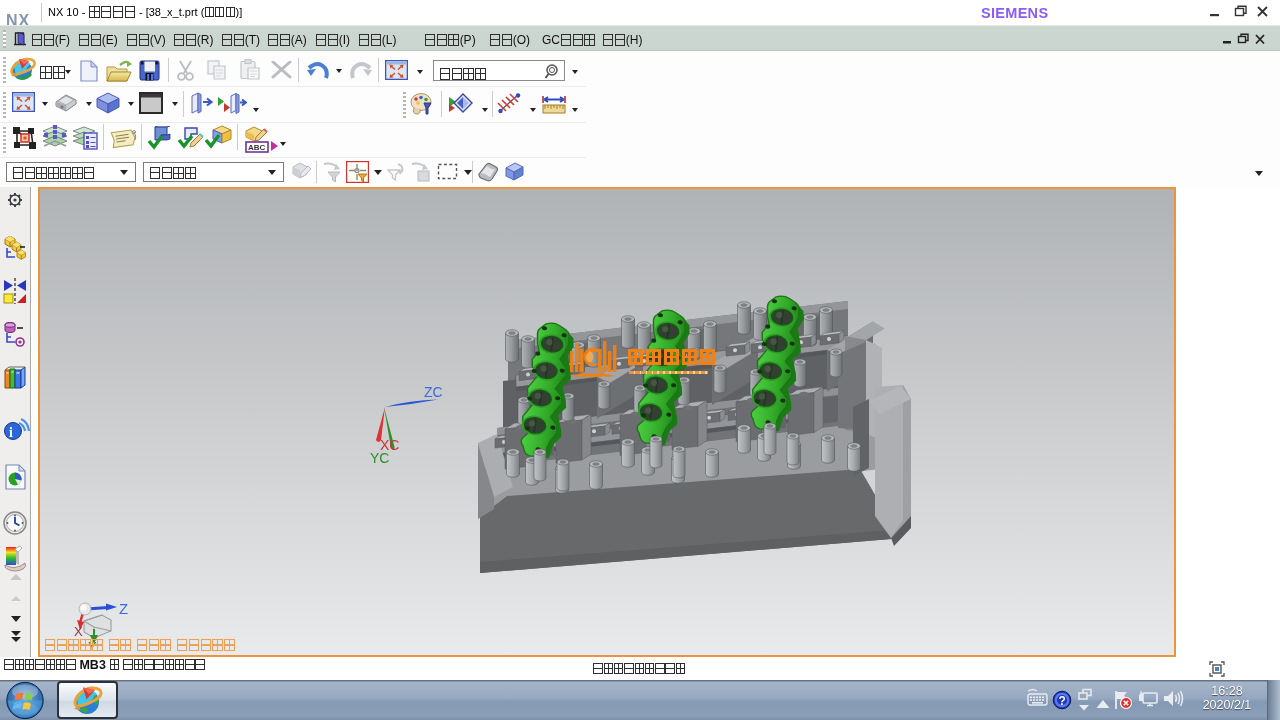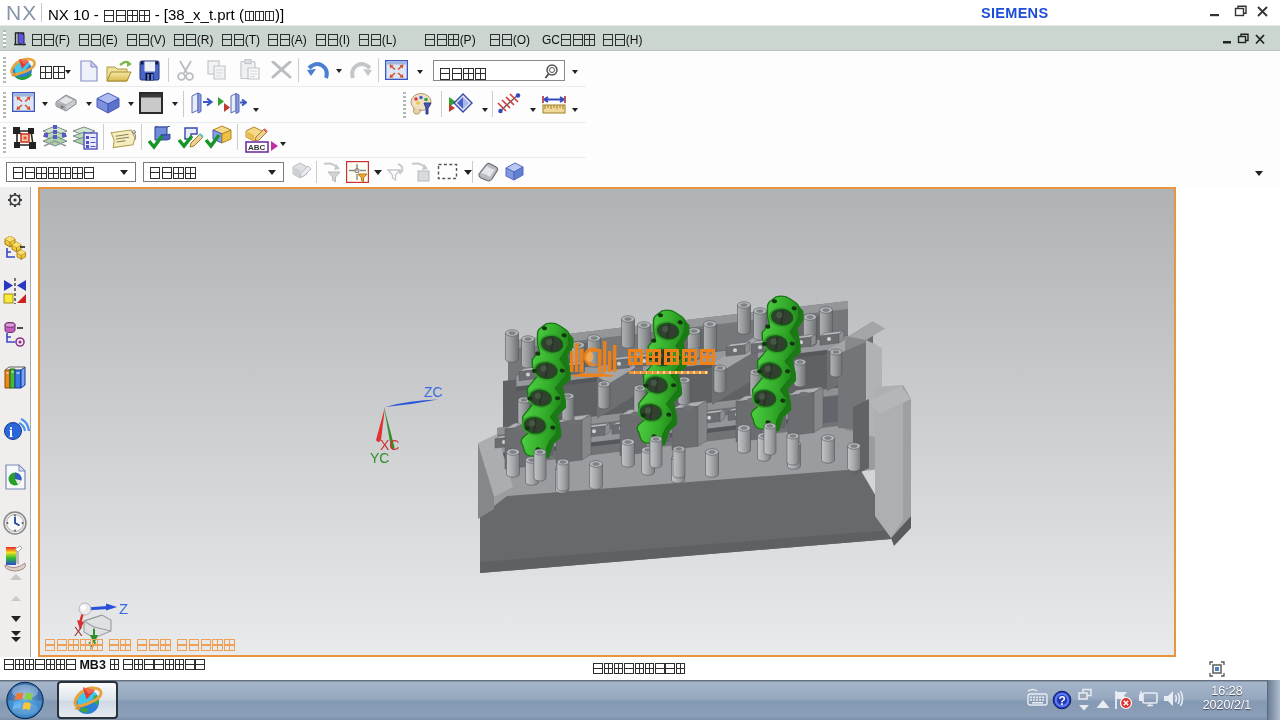--- a/index.html
+++ b/index.html
@@ -4,24 +4,24 @@
 *{margin:0;padding:0;box-sizing:border-box}
 html,body{width:1280px;height:720px;overflow:hidden;font-family:"Liberation Sans",sans-serif}
 #page{position:relative;width:1280px;height:720px;background:#fff;overflow:hidden}
 .cj{display:inline-block;position:relative;width:10.5px;height:11.5px;margin:0 .7px;border:1.1px solid #2e2e2e;vertical-align:-1.5px;
 background:linear-gradient(#0000 45%,#2e2e2e 45%,#2e2e2e 55%,#0000 55%),linear-gradient(90deg,#0000 45%,#2e2e2e 45%,#2e2e2e 55%,#0000 55%)}
 .cj.s{width:9px;height:10px;vertical-align:-1px}
 .cj.b{width:9.5px;height:11px;margin:0 .4px;border-width:1.5px;vertical-align:-1px}
 .cj.or{border-color:#efa055;background:linear-gradient(#0000 44%,#efa055 44%,#efa055 56%,#0000 56%),linear-gradient(90deg,#0000 44%,#efa055 44%,#efa055 56%,#0000 56%)}
 .cj.wm{width:15px;height:16px;border-width:3px;border-color:#f08114;margin:0 1.4px;vertical-align:-2.5px;background:linear-gradient(#0000 38%,#f08114 38%,#f08114 62%,#0000 62%),linear-gradient(90deg,#0000 38%,#f08114 38%,#f08114 62%,#0000 62%)}
 #titlebar{position:absolute;left:0;top:0;width:1280px;height:25px;background:#fff}
-#nxlogo{position:absolute;left:6px;top:1px;font-weight:normal;font-size:21px;letter-spacing:1px;color:#8695a9}
+#nxlogo{position:absolute;left:6px;top:12px;font-weight:bold;font-size:16px;letter-spacing:1px;color:#8695a9}
 #tsep{position:absolute;left:41px;top:3px;width:1px;height:19px;background:#c8c8c8}
-#ttext{position:absolute;left:48px;top:6px;font-size:15px;color:#000}
-#siemens{position:absolute;left:981px;top:5px;font-weight:bold;font-size:14.5px;letter-spacing:.3px;color:#1d4ed8}
+#ttext{position:absolute;left:48px;top:6px;font-size:11px;color:#000}
+#siemens{position:absolute;left:981px;top:5px;font-weight:bold;font-size:14.5px;letter-spacing:.3px;color:#8b5cf6}
 #menubar{position:absolute;left:0;top:25px;width:1280px;height:26px;background:#ccd6d1;border-top:1px solid #e4ebe7;border-bottom:1px solid #b9c4be}
 .mi{position:absolute;top:7px;font-size:12px;color:#111;white-space:nowrap}
 #toolzone{position:absolute;left:0;top:51px;width:1280px;height:107px;background:#fdfdfd}
 .vsep{position:absolute;width:1px;background:#ccc}
 .dd{position:absolute;width:0;height:0;border-left:3.5px solid transparent;border-right:3.5px solid transparent;border-top:4px solid #222}
 .grip{position:absolute;width:3px;background:repeating-linear-gradient(#b1b9b1 0 2px,#fdfdfd 2px 4px)}
 .ticon{position:absolute}
 .rowline{position:absolute;left:0;width:1280px;height:1px;background:#ececec}
 #findbox{position:absolute;left:433px;top:9px;width:132px;height:21px;border:1px solid #8a8a8a;background:#fff}
 #selbar{position:absolute;left:0;top:158px;width:1280px;height:29px;background:#fdfdfd}

